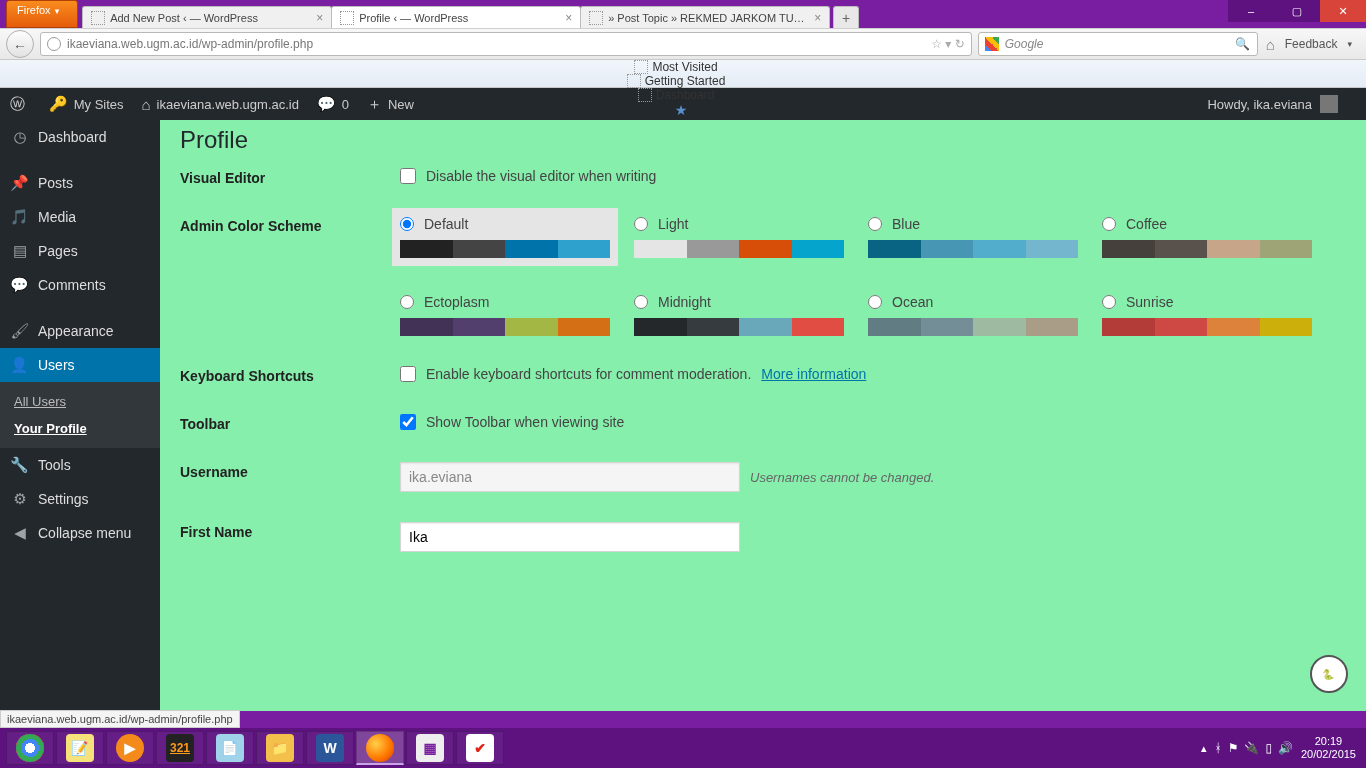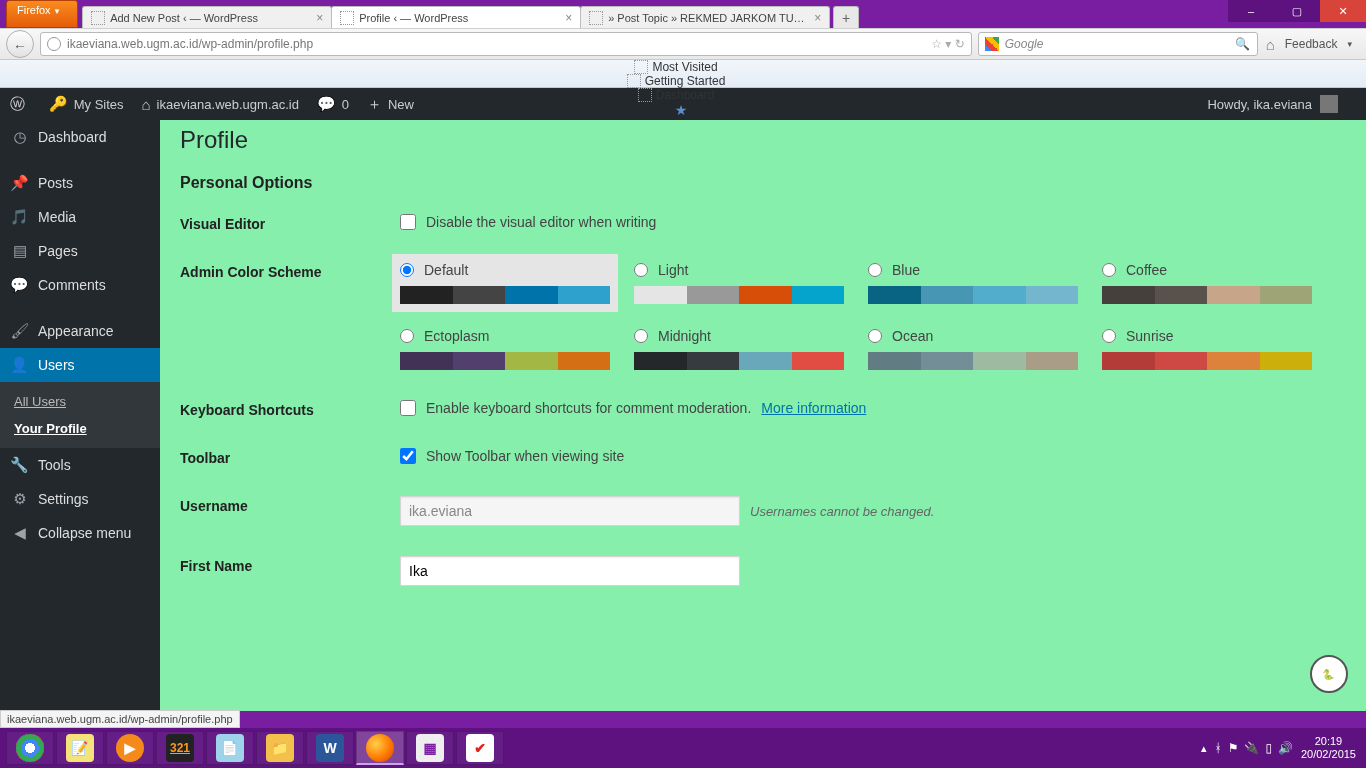--- a/index.html
+++ b/index.html
@@ -65,21 +65,21 @@
 .wp-content { flex:1; padding:0 20px 20px 20px; overflow:hidden; background:#86efac; position:relative;}
 h1.profile-h { font-size:24px; font-weight:400; color:#23282d; padding:6px 0 14px 0;}
 h3.section { font-size:16px; font-weight:600; color:#222; margin:6px 0 22px 0;}
 .form-row { display:flex; align-items:flex-start; margin-bottom:30px; font-size:14px; color:#444;}
 .form-label { width:220px; padding-top:2px; font-weight:600; color:#222;}
 .form-field { flex:1; }
 .chk-label { display:flex; align-items:center; gap:10px; }
 .chk-label input { width:16px; height:16px;}
 a.info { color:#0073aa; text-decoration:underline;}
 
-.color-grid { display:flex; flex-wrap:wrap; gap:24px 24px; max-width:950px;align-items:center;}
+.color-grid { display:flex; flex-wrap:wrap; gap:36px 24px; max-width:950px;align-items:center;}
 .color-opt { width:210px; }
 .color-opt.selected { background:#e5e5e5; padding:8px; margin:-8px; width:226px;}
 .color-opt .co-head { display:flex; align-items:center; gap:10px; margin-bottom:8px; font-size:14px;}
 .color-opt input[type=radio] { width:14px; height:14px;}
 .swatch-row { display:flex; height:18px;}
 .swatch-row span { flex:1; }
 
 .txt-input { width:340px; height:30px; border:1px solid #d5d5d5; background:#fff; padding:0 8px; font-size:14px; box-shadow:inset 0 1px 2px rgba(0,0,0,.07);}
 .txt-input[disabled] { background:#f5f5f5; color:#888;}
 .hint { font-style:italic; color:#666; font-size:13px; margin-left:10px;}
@@ -240,21 +240,20 @@
         <span>Settings</span>
       </div>
     <div class="menu-item">
         <span class="mi-ico">◀</span>
         <span>Collapse menu</span>
       </div>
   </div>
 
   <div class="wp-content">
     <h1 class="profile-h">Profile</h1>
-    <h3 class="section">Personal Options</h3>
 
     <div class="form-row">
       <div class="form-label">Visual Editor</div>
       <div class="form-field">
         <label class="chk-label">
           <input type="checkbox" style="">
           <span>Disable the visual editor when writing</span>
         </label>
       </div>
     </div>

